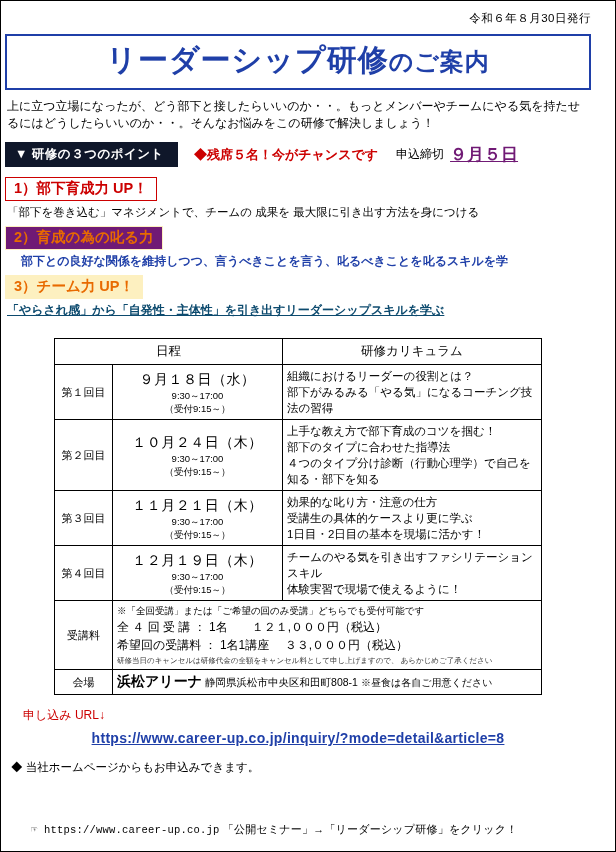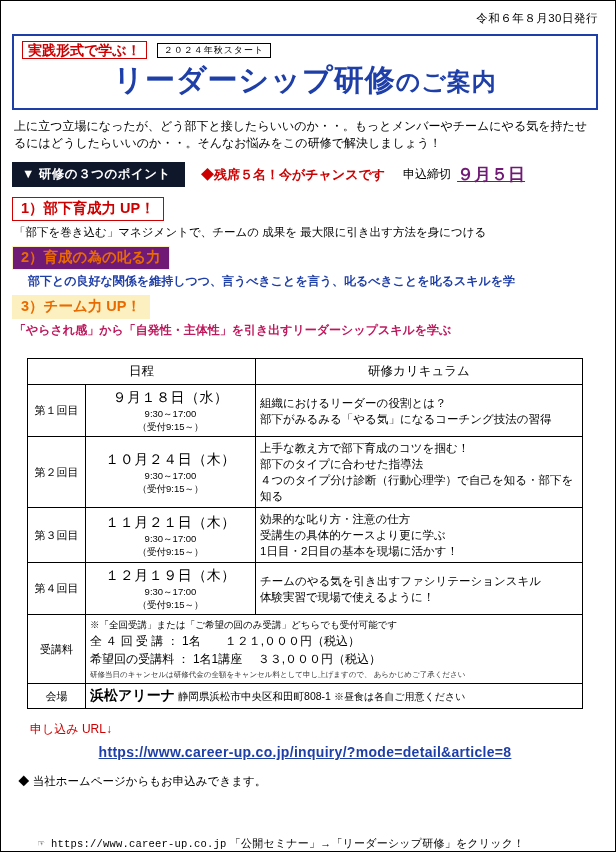--- a/index.html
+++ b/index.html
@@ -19,21 +19,21 @@
     position: absolute;
     left: 0; top: 0;
     width: 616px;
     height: 852px;
     border: 1px solid #000;
     box-sizing: border-box;
     background: #fff;
   }
   .inner {
     position: absolute;
-    left: 11px;
+    left: 4px;
     top: 10px;
     width: 586px;
   }
   .issue-date {
     text-align: right;
     font-size: 11.5px;
     letter-spacing: 0.5px;
     margin-bottom: 8px;
   }
 
@@ -142,30 +142,31 @@
     line-height: 16px;
     margin-left: 2px;
   }
   .point-body.blue {
     color: #1f3fa8;
     font-weight: bold;
     font-size: 12px;
     margin-left: 16px;
   }
   .point-body.blue2 {
-    color: #be185d;
+    color: #0c4a6e;
     font-weight: bold;
     font-size: 12px;
     margin-left: 2px;
+    text-decoration: underline;
   }
 
   
   table.schedule {
     border-collapse: collapse;
-    width: 556px;
+    width: 488px;
     margin: 20px auto 0 auto;
     table-layout: fixed;
   }
   table.schedule th, table.schedule td {
     border: 1px solid #000;
     padding: 3px 4px;
     vertical-align: middle;
     font-size: 11px;
   }
   table.schedule th {
@@ -252,24 +253,20 @@
 </style>
 </head>
 <body>
 
 <div class="page">
   <div class="inner">
 
     <div class="issue-date">令和６年８月30日発行</div>
 
     <div class="title-box">
-      <div class="title-row1">
-        <span class="badge-red">実践形式で学ぶ！</span>
-        <span class="badge-start">２０２４年秋スタート</span>
-      </div>
       <div class="main-title">
         <span>リーダーシップ研修</span><span class="small">のご案内</span>
       </div>
     </div>
 
     <div class="lead">上に立つ立場になったが、どう部下と接したらいいのか・・。もっとメンバーやチームにやる気を持たせるにはどうしたらいいのか・・。そんなお悩みをこの研修で解決しましょう！</div>
 
     <div class="points-row">
       <span class="points-tag">▼ 研修の３つのポイント</span>
       <span class="seats">◆残席５名！今がチャンスです</span>

